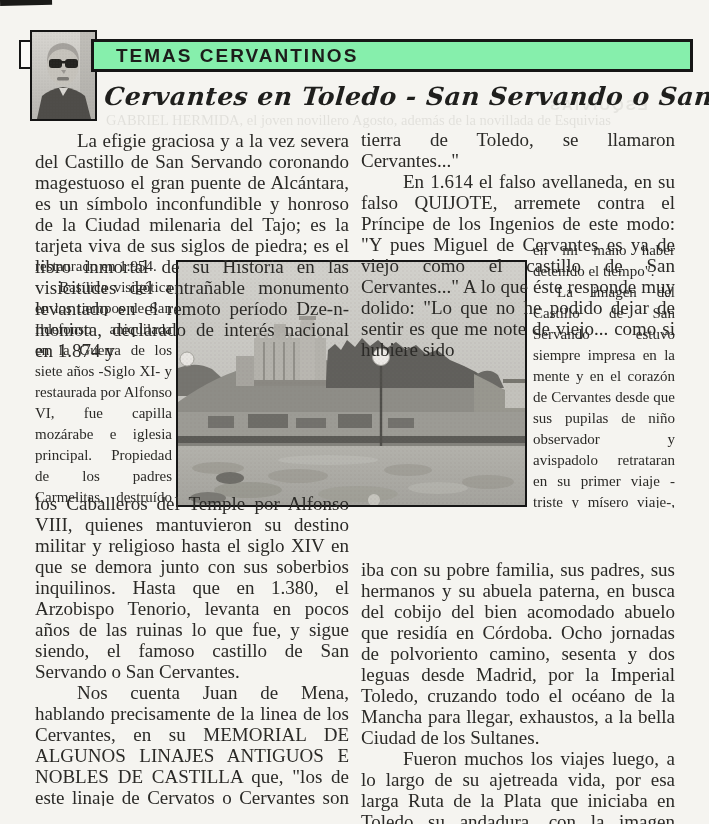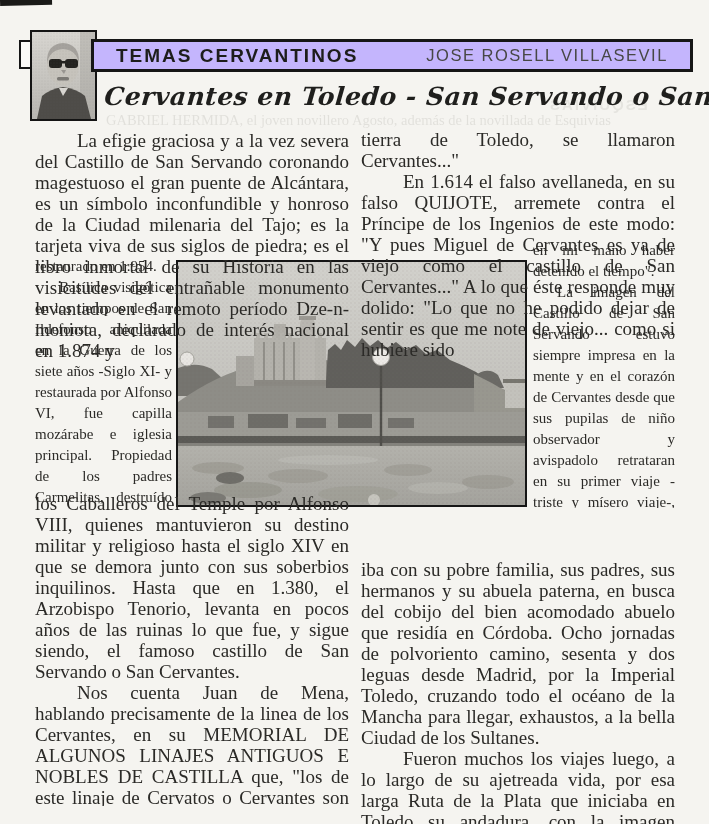--- a/index.html
+++ b/index.html
@@ -8,21 +8,21 @@
     background:#f5f4f0; color:#2b2a27;
     font-family:"Liberation Serif","DejaVu Serif",serif;
   }
   
   .corner-smudge{position:absolute;left:0;top:0;width:52px;height:6px;background:#1a1a18;transform:rotate(-1.5deg);transform-origin:left top;}
   .header-left-tab{position:absolute;left:19px;top:40px;width:20px;height:25px;background:#fbfaf7;border:2px solid #161616;}
   .portrait{position:absolute;left:30px;top:30px;width:63px;height:87px;border:2px solid #141414;background:#cfcdc8;}
   .portrait svg{display:block;width:100%;height:100%;}
   .title-box{
     position:absolute;left:91px;top:39px;width:596px;height:27px;
-    border:3px solid #161616;background:#c4b5fd;
+    border:3px solid #161616;background:#86efac;
     display:flex;align-items:center;
     font-family:"Liberation Sans","DejaVu Sans",sans-serif;
   }
   .kicker{margin-left:22px;font-size:19px;font-weight:bold;letter-spacing:2px;color:#1d1d1b;white-space:nowrap;}
   .byline{margin-left:68px;font-size:16.5px;font-weight:500;letter-spacing:1.5px;color:#474745;white-space:nowrap;}
   .headline{
     position:absolute;left:104px;top:82px;width:596px;height:40px;
     font-family:"DejaVu Serif",serif;font-style:italic;font-weight:bold;
     font-size:25px;color:#1f1f1d;white-space:nowrap;
     transform:skewX(-5deg);letter-spacing:0.5px;
@@ -81,21 +81,20 @@
       <rect x="33" y="27" width="13" height="9" rx="3" fill="#23221f"></rect>
       <rect x="29" y="29" width="5" height="2.5" fill="#23221f"></rect>
       <rect x="25" y="45" width="12" height="3.4" rx="1.5" fill="#7b7974"></rect>
       <path d="M29,38 L34,38 L32,42 Z" fill="#989590"></path>
       <rect width="63" height="87" fill="url(#pgrain)"></rect>
     </svg>
   </div>
 
   <div class="title-box">
     <span class="kicker">TEMAS CERVANTINOS</span>
-    <span class="byline">JOSE ROSELL VILLASEVIL</span>
   </div>
 
   <div class="headline">Cervantes en Toledo - San Servando o San Cervantes</div>
 
   <div class="photo-frame">
     <svg viewBox="0 0 347 243">
       <defs>
         <linearGradient id="sky" x1="0" y1="0" x2="0" y2="1">
           <stop offset="0" stop-color="#d2d1cc"></stop>
             <stop offset="0.6" stop-color="#c3c2bd"></stop>

